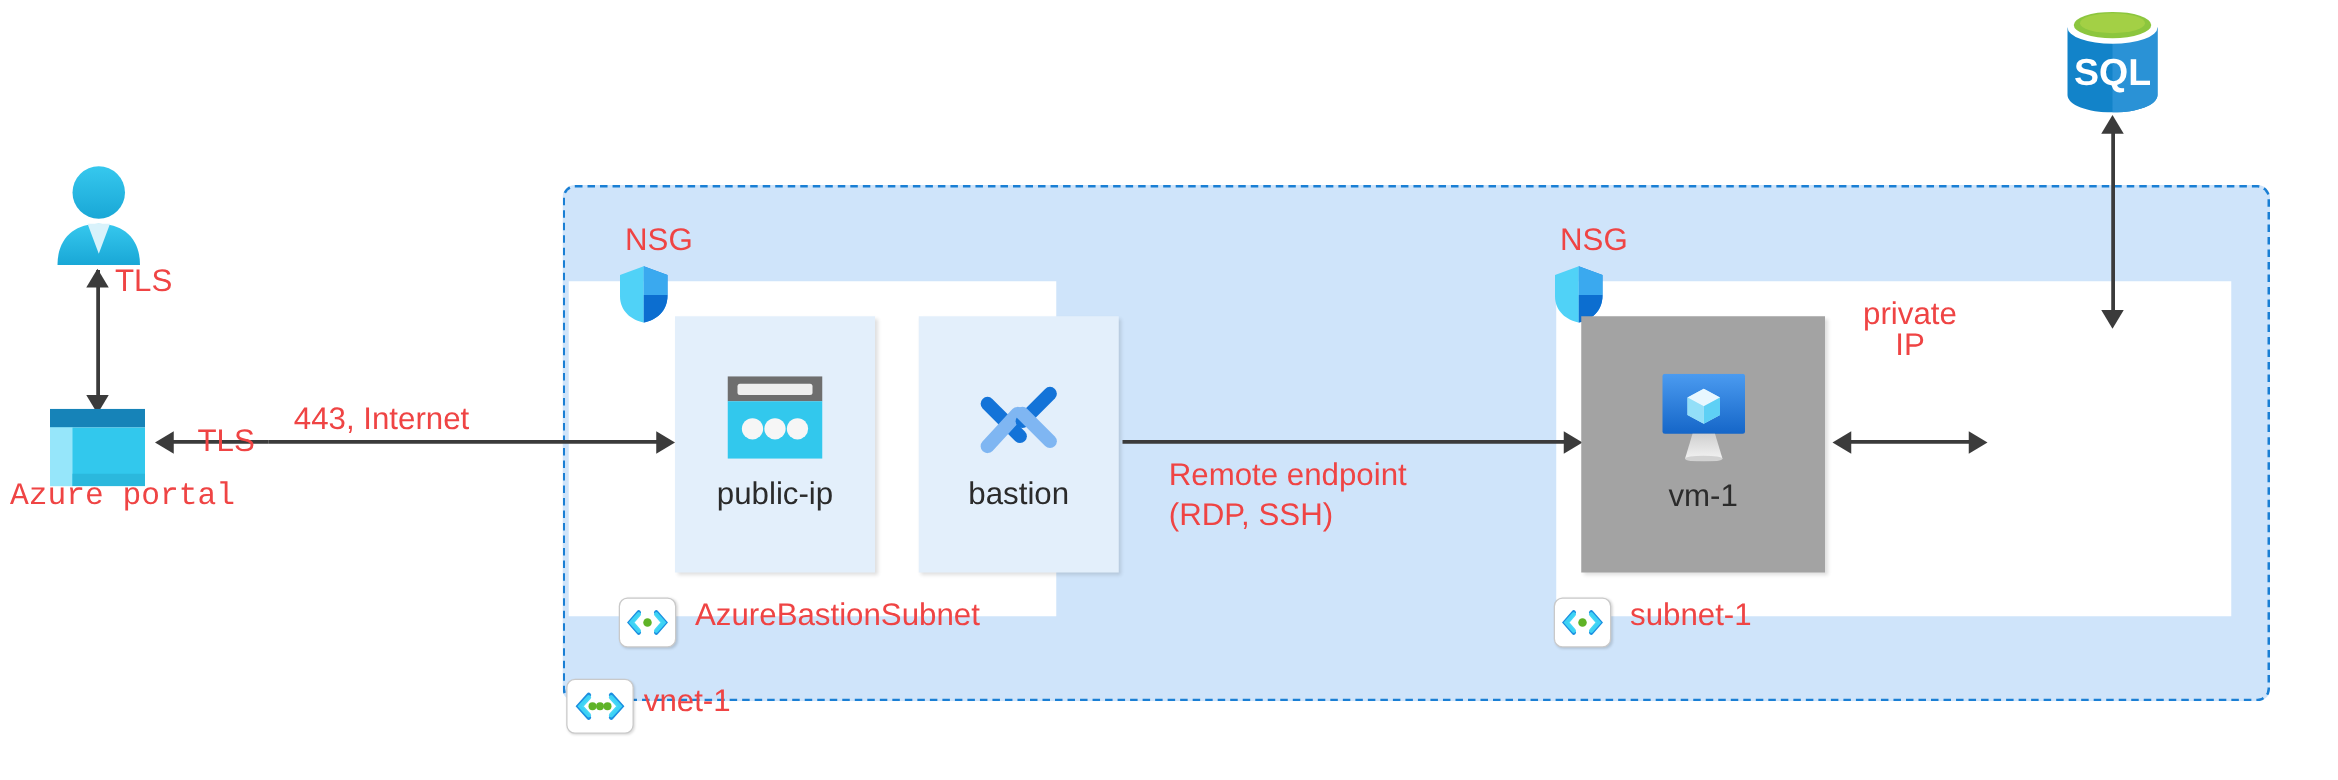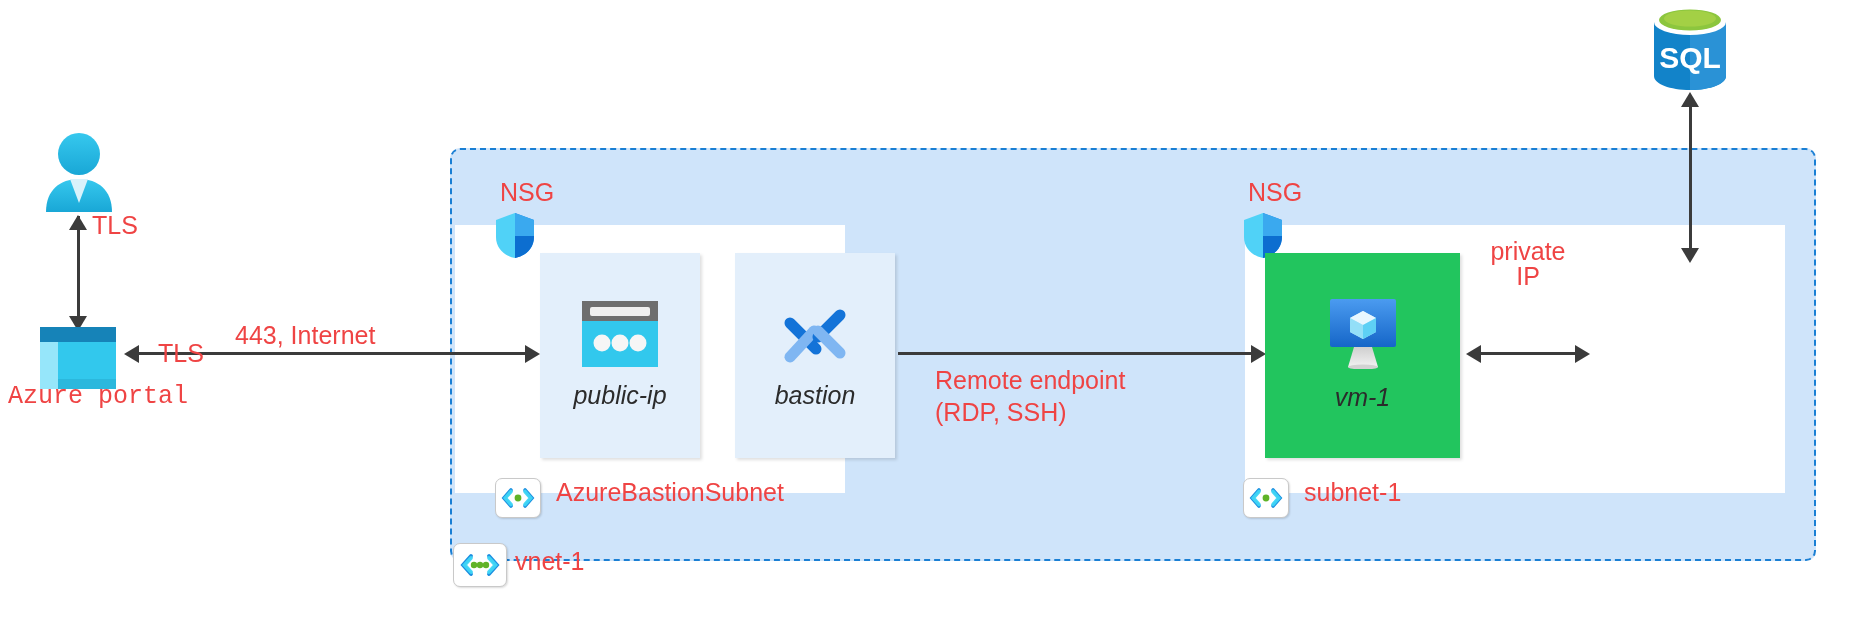--- a/index.html
+++ b/index.html
@@ -22,25 +22,24 @@
   
   .subnet-panel { position:absolute; background:#ffffff; }
   #bastion-subnet-panel { left:455px; top:225px; width:390px; height:268px; }
   #subnet1-panel       { left:1245px; top:225px; width:540px; height:268px; }
 
   
   .tile {
     position:absolute; display:flex; flex-direction:column;
     align-items:center; justify-content:center;
     box-shadow: 2px 2px 3px rgba(0,0,0,.13);
-    font-style: italic;
   }
   .tile .tlabel { font-size:25px; color:#2b2b2b; text-align:center; line-height:29px; margin-top:14px; }
   .tile.blue { background:#e3effb; }
-  .tile.grey { background:#22c55e; }
+  .tile.grey { background:#a3a3a3; }
 
   #tile-publicip { left:540px; top:253px; width:160px; height:205px; }
   #tile-bastion  { left:735px; top:253px; width:160px; height:205px; }
   #tile-vm1      { left:1265px; top:253px; width:195px; height:205px; }
   #tile-pe       { left:1590px; top:253px; width:175px; height:205px; }
 
   
   .ln { position:absolute; background:#3b3b3b; }
   .hline { height:2.5px; }
   .vline { width:2.5px; }

